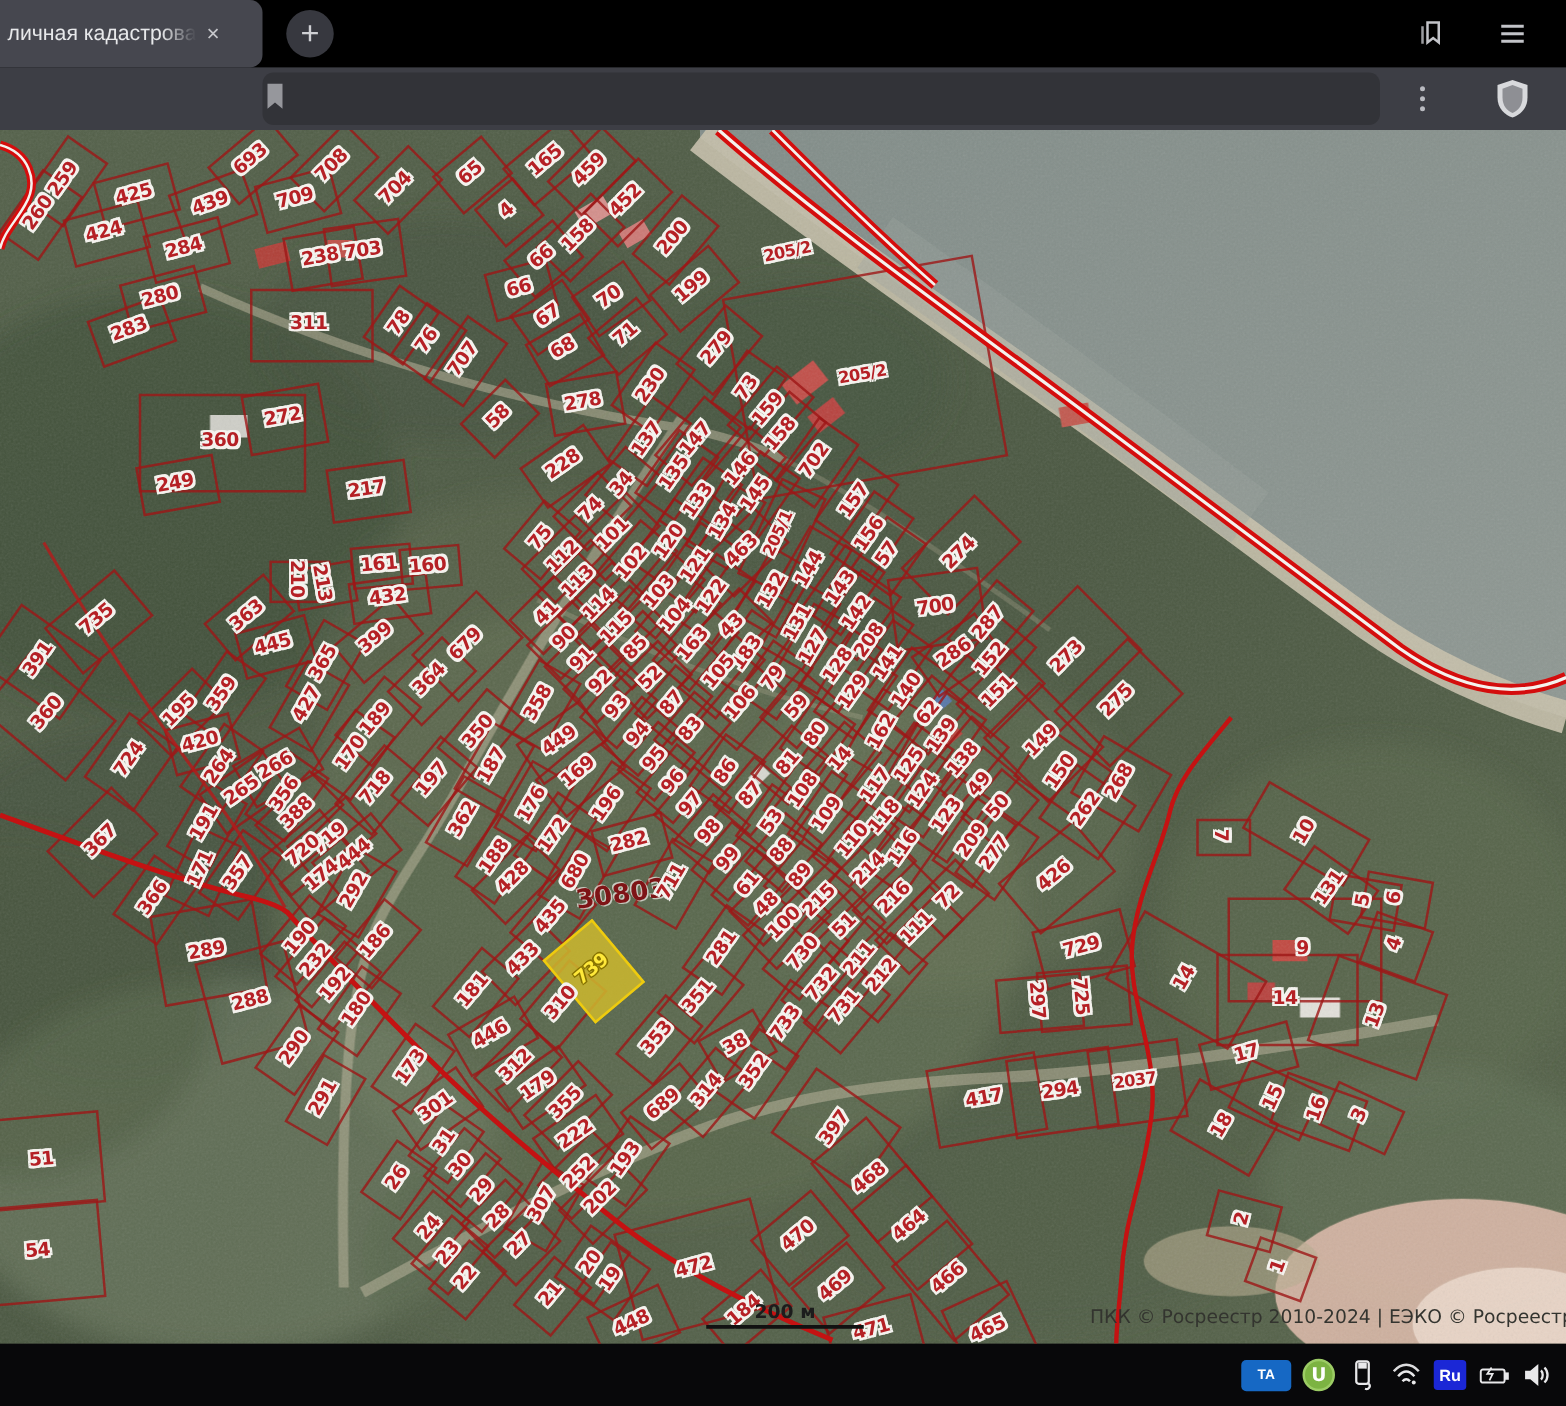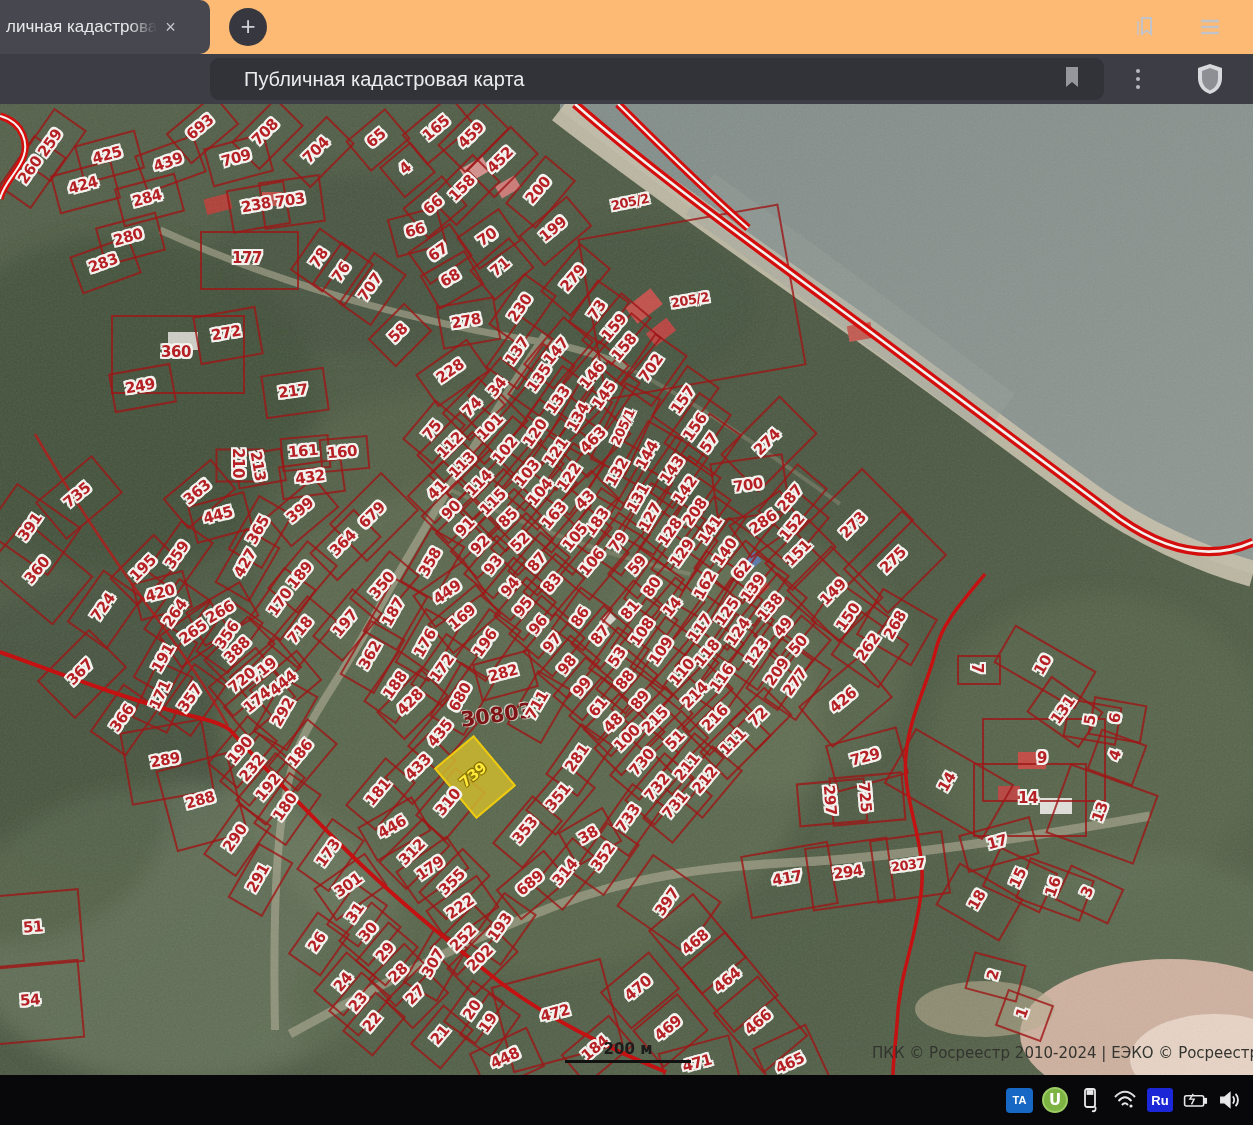--- a/index.html
+++ b/index.html
@@ -1,19 +1,19 @@
 <!DOCTYPE html>
 <html><head>
 <meta charset="utf-8">
 <style>
   html,body{margin:0;padding:0;background:#000;width:1253px;height:1125px;overflow:hidden;
     font-family:"Liberation Sans",sans-serif;}
   .app{position:relative;width:1253px;height:1125px;background:#202127;}
   
-  .tabbar{position:absolute;left:0;top:0;width:1253px;height:54px;background:#fdba74;}
+  .tabbar{position:absolute;left:0;top:0;width:1253px;height:54px;background:#000000;}
   .tab{position:absolute;left:0;top:0;width:210px;height:54px;background:#46474f;
     border-radius:0 10px 10px 0;display:flex;align-items:center;overflow:hidden;}
   .tab-title{color:#e7e8ea;font-size:17px;white-space:nowrap;padding-left:6px;max-width:165px;
     overflow:hidden;-webkit-mask-image:linear-gradient(90deg,#000 82%,transparent);
     mask-image:linear-gradient(90deg,#000 82%,transparent);}
   .tab-close{color:#c6c7cb;font-size:18px;margin-left:8px;cursor:default;}
   .newtab{position:absolute;left:229px;top:8px;width:38px;height:38px;border-radius:50%;
     background:#37383f;color:#cfd0d4;font-size:26px;line-height:36px;text-align:center;}
   .tab-rt{position:absolute;top:13px;color:#c2c3c8;}
   
@@ -75,21 +75,20 @@
     </span>
     <span class="tab-rt" style="left:1196px;">
       <svg width="28" height="28" viewBox="0 0 28 28" stroke="#c2c3c8" stroke-width="2.4">
         <path d="M5 8 h18 M5 14 h18 M5 20 h18"></path>
       </svg>
     </span>
   </div>
 
   <div class="toolbar">
     <div class="urlpill">
-      <span class="page-title">Публичная кадастровая карта</span>
       <span class="pill-bm">
         <svg width="20" height="22" viewBox="0 0 20 22" fill="#96979c">
           <path d="M4 1 h12 v20 l-6 -5 l-6 5 Z"></path>
         </svg>
       </span>
     </div>
     <span class="tb-ico" style="left:1128px;">
       <svg width="20" height="26" viewBox="0 0 20 26" fill="#b9bac0">
         <circle cx="10" cy="5" r="2"></circle>
           <circle cx="10" cy="13" r="2"></circle>
@@ -200,21 +199,21 @@
         <div class="plabel" style="left: 256px; top: 101px; transform: translate(-50%, -50%) rotate(-10deg);">238</div>
         <div class="parcel" style="left: 261px; top: 74px; width: 58px; height: 44px; transform: rotate(-8deg);"></div>
         <div class="plabel" style="left: 290px; top: 96px; transform: translate(-50%, -50%) rotate(-8deg);">703</div>
         <div class="parcel" style="left: 117.5px; top: 76px; width: 59px; height: 36px; transform: rotate(-15deg);"></div>
         <div class="plabel" style="left: 147px; top: 94px; transform: translate(-50%, -50%) rotate(-15deg);">284</div>
         <div class="parcel" style="left: 98.5px; top: 115px; width: 59px; height: 36px; transform: rotate(-15deg);"></div>
         <div class="plabel" style="left: 128px; top: 133px; transform: translate(-50%, -50%) rotate(-15deg);">280</div>
         <div class="parcel" style="left: 73.5px; top: 141px; width: 59px; height: 36px; transform: rotate(-20deg);"></div>
         <div class="plabel" style="left: 103px; top: 159px; transform: translate(-50%, -50%) rotate(-20deg);">283</div>
         <div class="parcel" style="left: 199.5px; top: 126.5px; width: 95px; height: 55px; transform: rotate(0deg);"></div>
-        <div class="plabel" style="left: 247px; top: 154px; transform: translate(-50%, -50%) rotate(0deg);">177</div>
+        <div class="plabel" style="left: 247px; top: 154px; transform: translate(-50%, -50%) rotate(0deg);">311</div>
         <div class="parcel" style="left: 295px; top: 136px; width: 48px; height: 36px; transform: rotate(-55deg);"></div>
         <div class="plabel" style="left: 319px; top: 154px; transform: translate(-50%, -50%) rotate(-55deg);">78</div>
         <div class="parcel" style="left: 111px; top: 210.5px; width: 130px; height: 75px; transform: rotate(0deg);"></div>
         <div class="plabel" style="left: 176px; top: 248px; transform: translate(-50%, -50%) rotate(0deg);">360</div>
         <div class="parcel" style="left: 196px; top: 206.5px; width: 60px; height: 45px; transform: rotate(-10deg);"></div>
         <div class="plabel" style="left: 226px; top: 229px; transform: translate(-50%, -50%) rotate(-10deg);">272</div>
         <div class="parcel" style="left: 110.5px; top: 264px; width: 59px; height: 36px; transform: rotate(-10deg);"></div>
         <div class="plabel" style="left: 140px; top: 282px; transform: translate(-50%, -50%) rotate(-10deg);">249</div>
         <div class="parcel" style="left: 263px; top: 267px; width: 60px; height: 40px; transform: rotate(-8deg);"></div>
         <div class="plabel" style="left: 293px; top: 287px; transform: translate(-50%, -50%) rotate(-8deg);">217</div>
@@ -777,21 +776,21 @@
     </svg>
 
     <div class="scalebar">
       <div class="lbl">200 м</div>
       <div class="bar"></div>
     </div>
     <div class="attrib">ПКК © Росреестр 2010-2024 | ЕЭКО © Росреестр 20</div>
   </div>
 
   <div class="taskbar">
-    <div class="tray sq ta" style="width:27px;height:25px;margin-left:36px;">TA</div>
+    <div class="tray sq ta" style="width:40px;height:25px;margin-left:36px;">TA</div>
     <div class="tray ut">U</div>
     <div class="tray">
       <svg width="24" height="26" viewBox="0 0 24 26" fill="none" stroke="#e8e8ea" stroke-width="1.8">
         <rect x="7" y="2" width="10" height="18" rx="2"></rect>
           <rect x="9.5" y="4" width="5" height="3" fill="#e8e8ea"></rect>
         <path d="M17 20 C19 22 17 25 14 24"></path>
       </svg>
     </div>
     <div class="tray">
       <svg width="26" height="26" viewBox="0 0 26 26" fill="none" stroke="#e8e8ea" stroke-width="2">

